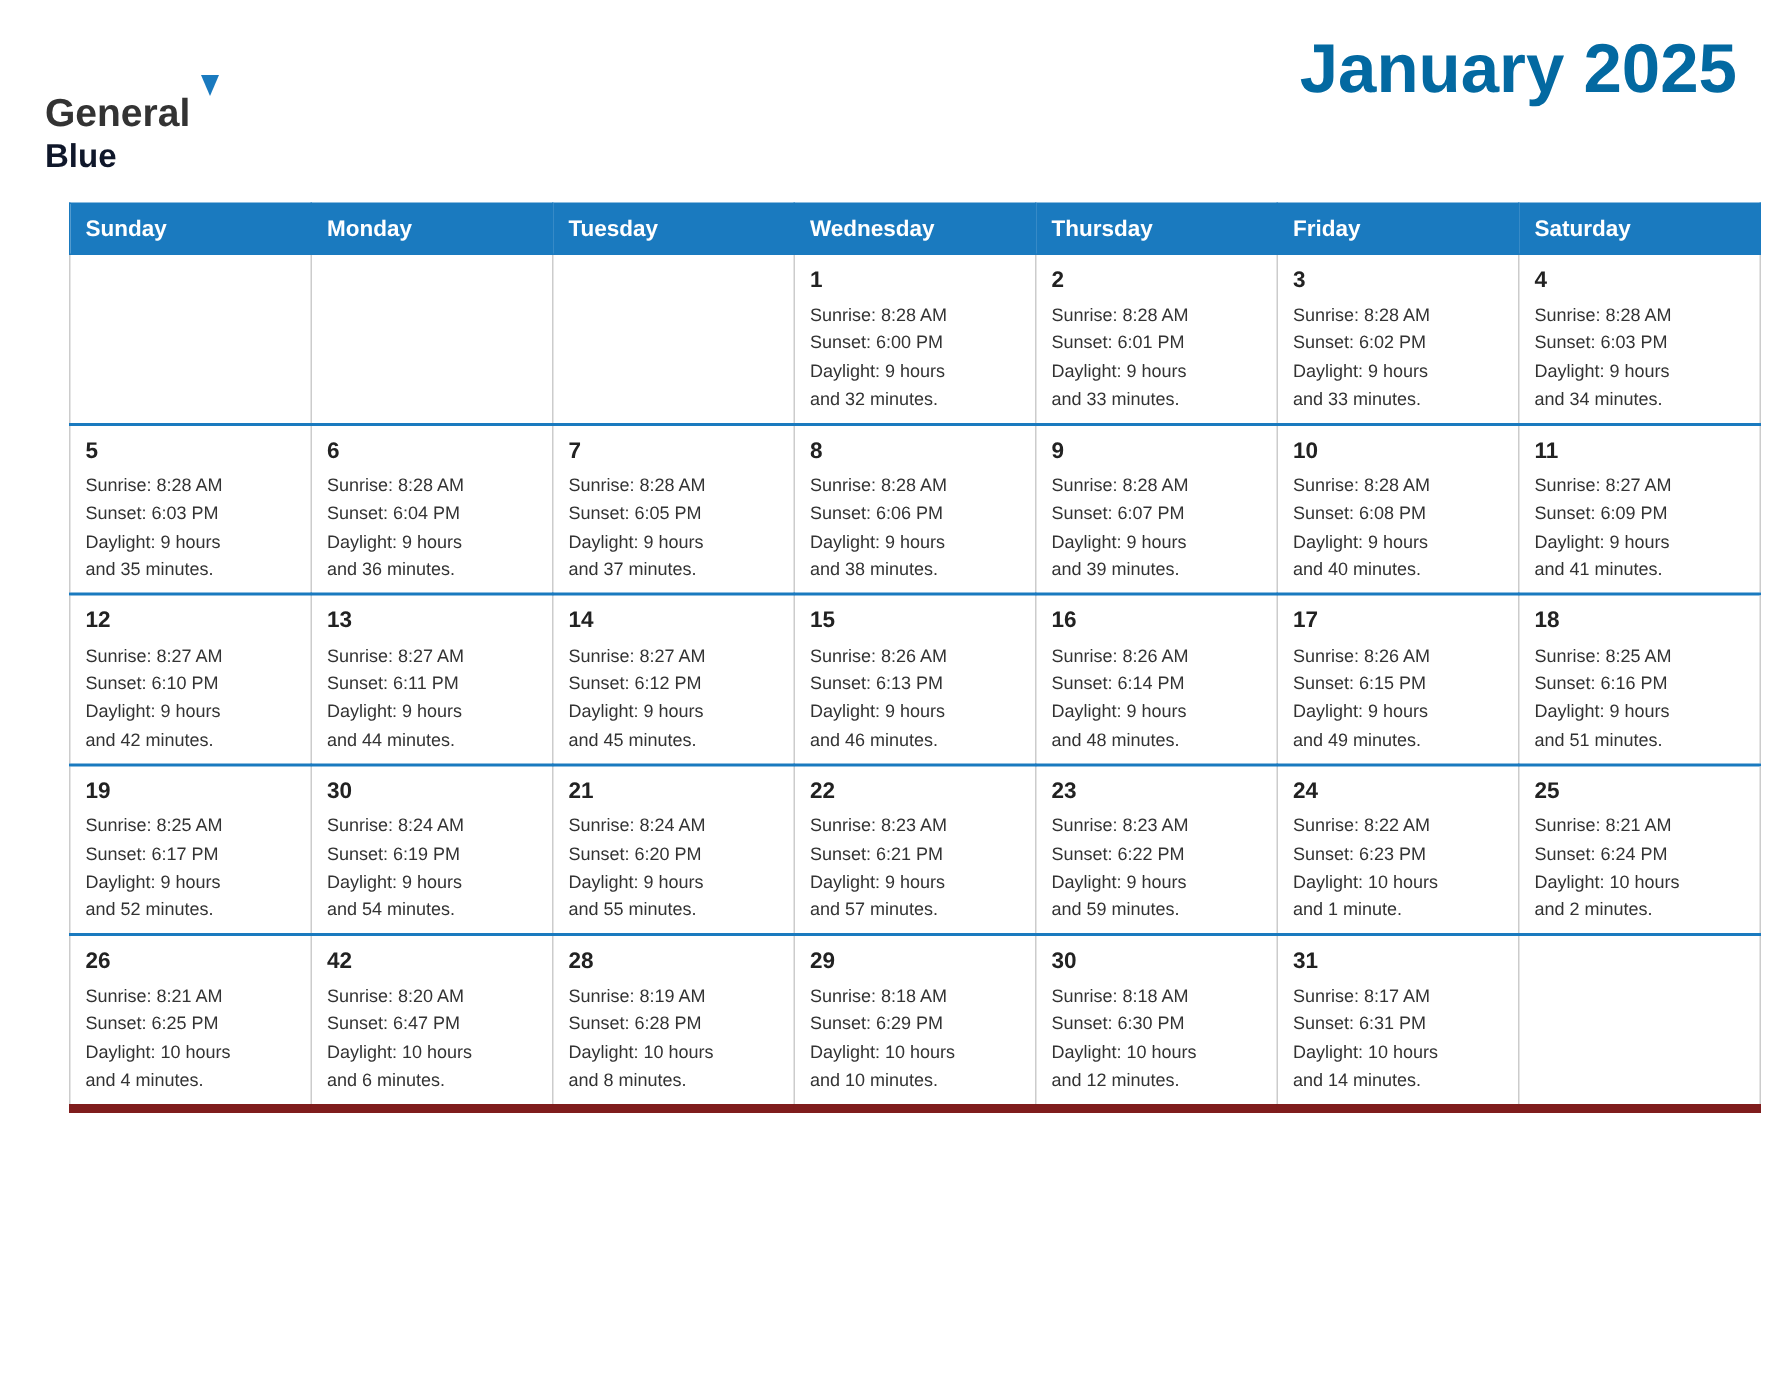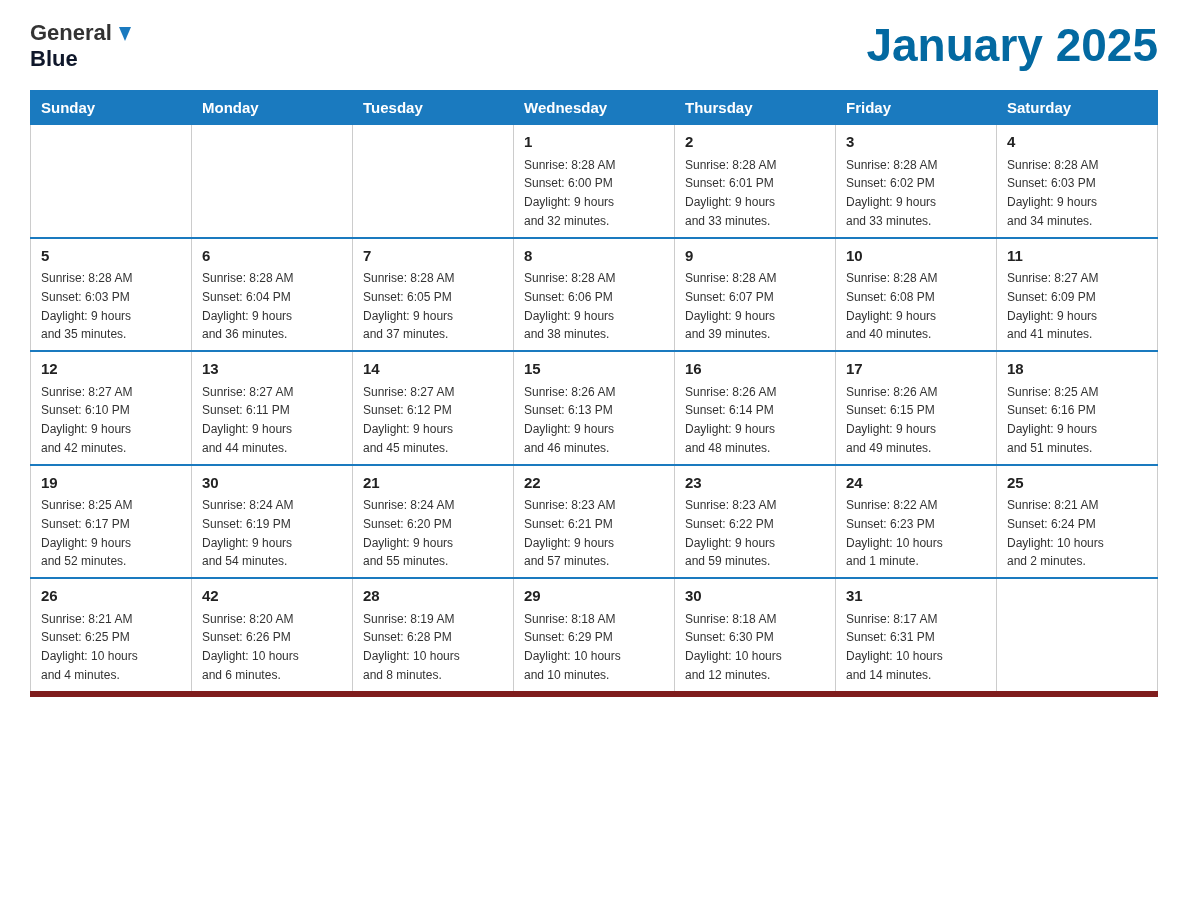--- a/index.html
+++ b/index.html
@@ -15,23 +15,24 @@
       display: flex;
       justify-content: space-between;
       align-items: flex-start;
       margin-bottom: 18px;
     }
     .logo {
       display: flex;
       align-items: center;
     }
     .logo-text-general {
-      font-size: 22px;
-      font-weight: bold;
-      color: #333;
+      font-size: 26px;
+      font-weight: bold;
+      color: #333;
+      margin-top: 40px;
     }
     .logo-text-blue {
       font-size: 22px;
       font-weight: bold;
       color: #0f172a;
     }
     .logo-wrapper {
       display: flex;
       flex-direction: column;
     }
@@ -49,20 +50,21 @@
       line-height: 1.1;
     }
     .calendar-subtitle {
       font-size: 20px;
       color: #555;
       margin-top: 4px;
     }
     table {
       width: 100%;
       border-collapse: collapse;
+      margin-left: 16px;
     }
     thead tr th {
       background-color: #1a7abf;
       color: #fff;
       font-size: 15px;
       font-weight: bold;
       padding: 8px 10px;
       text-align: left;
       border: 1px solid #1a7abf;
     }
@@ -241,21 +243,21 @@
 Sunset: 6:24 PM
 Daylight: 10 hours
 and 2 minutes.</span></td>
       </tr>
       <tr>
         <td><span class="day-number">26</span><span class="day-info" style="white-space: pre-line;">Sunrise: 8:21 AM
 Sunset: 6:25 PM
 Daylight: 10 hours
 and 4 minutes.</span></td>
         <td><span class="day-number">42</span><span class="day-info" style="white-space: pre-line;">Sunrise: 8:20 AM
-Sunset: 6:26 PM
+Sunset: 6:47 PM
 Daylight: 10 hours
 and 6 minutes.</span></td>
         <td><span class="day-number">28</span><span class="day-info" style="white-space: pre-line;">Sunrise: 8:19 AM
 Sunset: 6:28 PM
 Daylight: 10 hours
 and 8 minutes.</span></td>
         <td><span class="day-number">29</span><span class="day-info" style="white-space: pre-line;">Sunrise: 8:18 AM
 Sunset: 6:29 PM
 Daylight: 10 hours
 and 10 minutes.</span></td>

